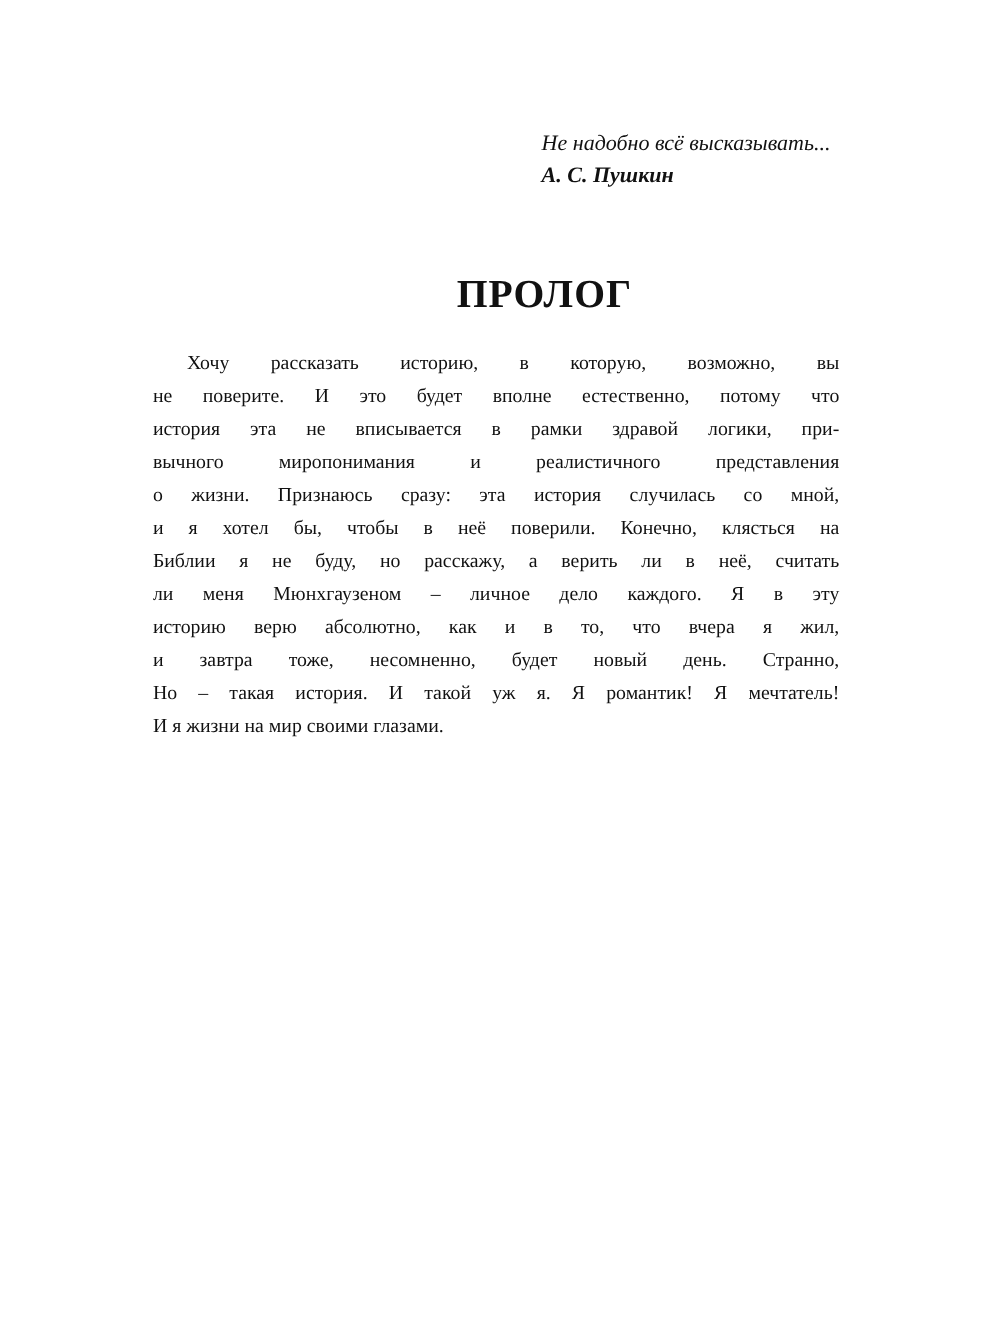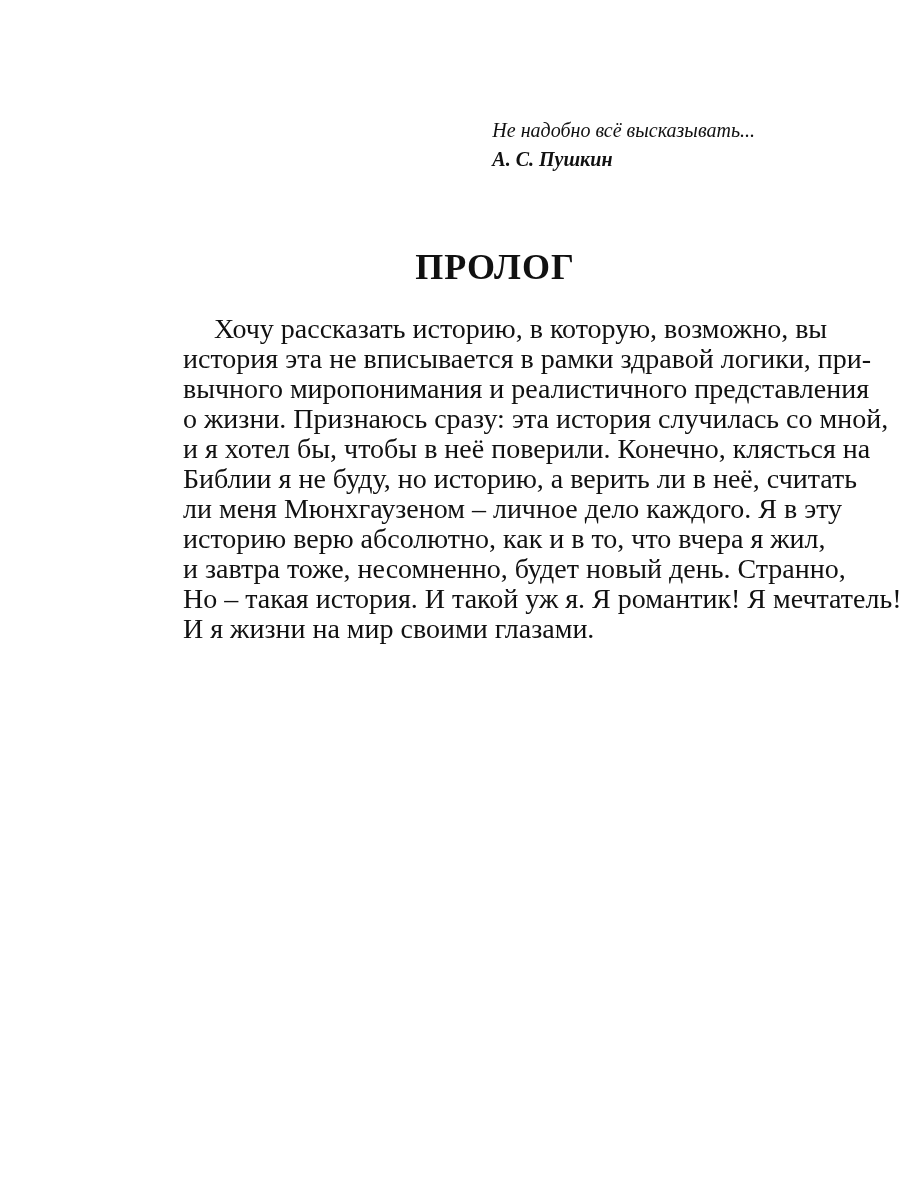--- a/index.html
+++ b/index.html
@@ -39,23 +39,22 @@
       font-weight: bold;
       font-size: 36px;
       line-height: 44px;
       letter-spacing: 1px;
     }
     .body-text {
       position: absolute;
       left: 139px;
       width: 624px;
       top: 314px;
-      font-size: 28px;
+      font-size: 18px;
       line-height: 30px;
-      margin-left: 44px;
     }
     .line {
       display: block;
       text-align: justify;
       text-align-last: justify;
       white-space: nowrap;
       height: 30px;
     }
     .line.first {
       text-indent: 31px;
@@ -69,23 +68,24 @@
 
 <div class="epigraph">
   <div class="epigraph-text">Не надобно всё высказывать...</div>
   <div class="epigraph-author">А. С. Пушкин</div>
 </div>
 
 <h1 class="chapter-title" style="margin:0;padding-left:45px;">ПРОЛОГ</h1>
 
 <div class="body-text">
   <span class="line first">Хочу рассказать историю, в которую, возможно, вы</span>
+  <span class="line">не поверите. И это будет вполне естественно, потому что</span>
   <span class="line">история эта не вписывается в рамки здравой логики, при-</span>
   <span class="line">вычного миропонимания и реалистичного представления</span>
   <span class="line">о жизни. Признаюсь сразу: эта история случилась со мной,</span>
   <span class="line">и я хотел бы, чтобы в неё поверили. Конечно, клясться на</span>
-  <span class="line">Библии я не буду, но историю, а верить ли в неё, считать</span>
+  <span class="line">Библии я не буду, но расскажу, а верить ли в неё, считать</span>
   <span class="line">ли меня Мюнхгаузеном – личное дело каждого. Я в эту</span>
   <span class="line">историю верю абсолютно, как и в то, что вчера я жил,</span>
   <span class="line">и завтра тоже, несомненно, будет новый день. Странно,</span>
   <span class="line">Но – такая история. И такой уж я. Я романтик! Я мечтатель!</span>
   <span class="line last">И я жизни на мир своими глазами.</span>
 </div>
 
 </body></html>

